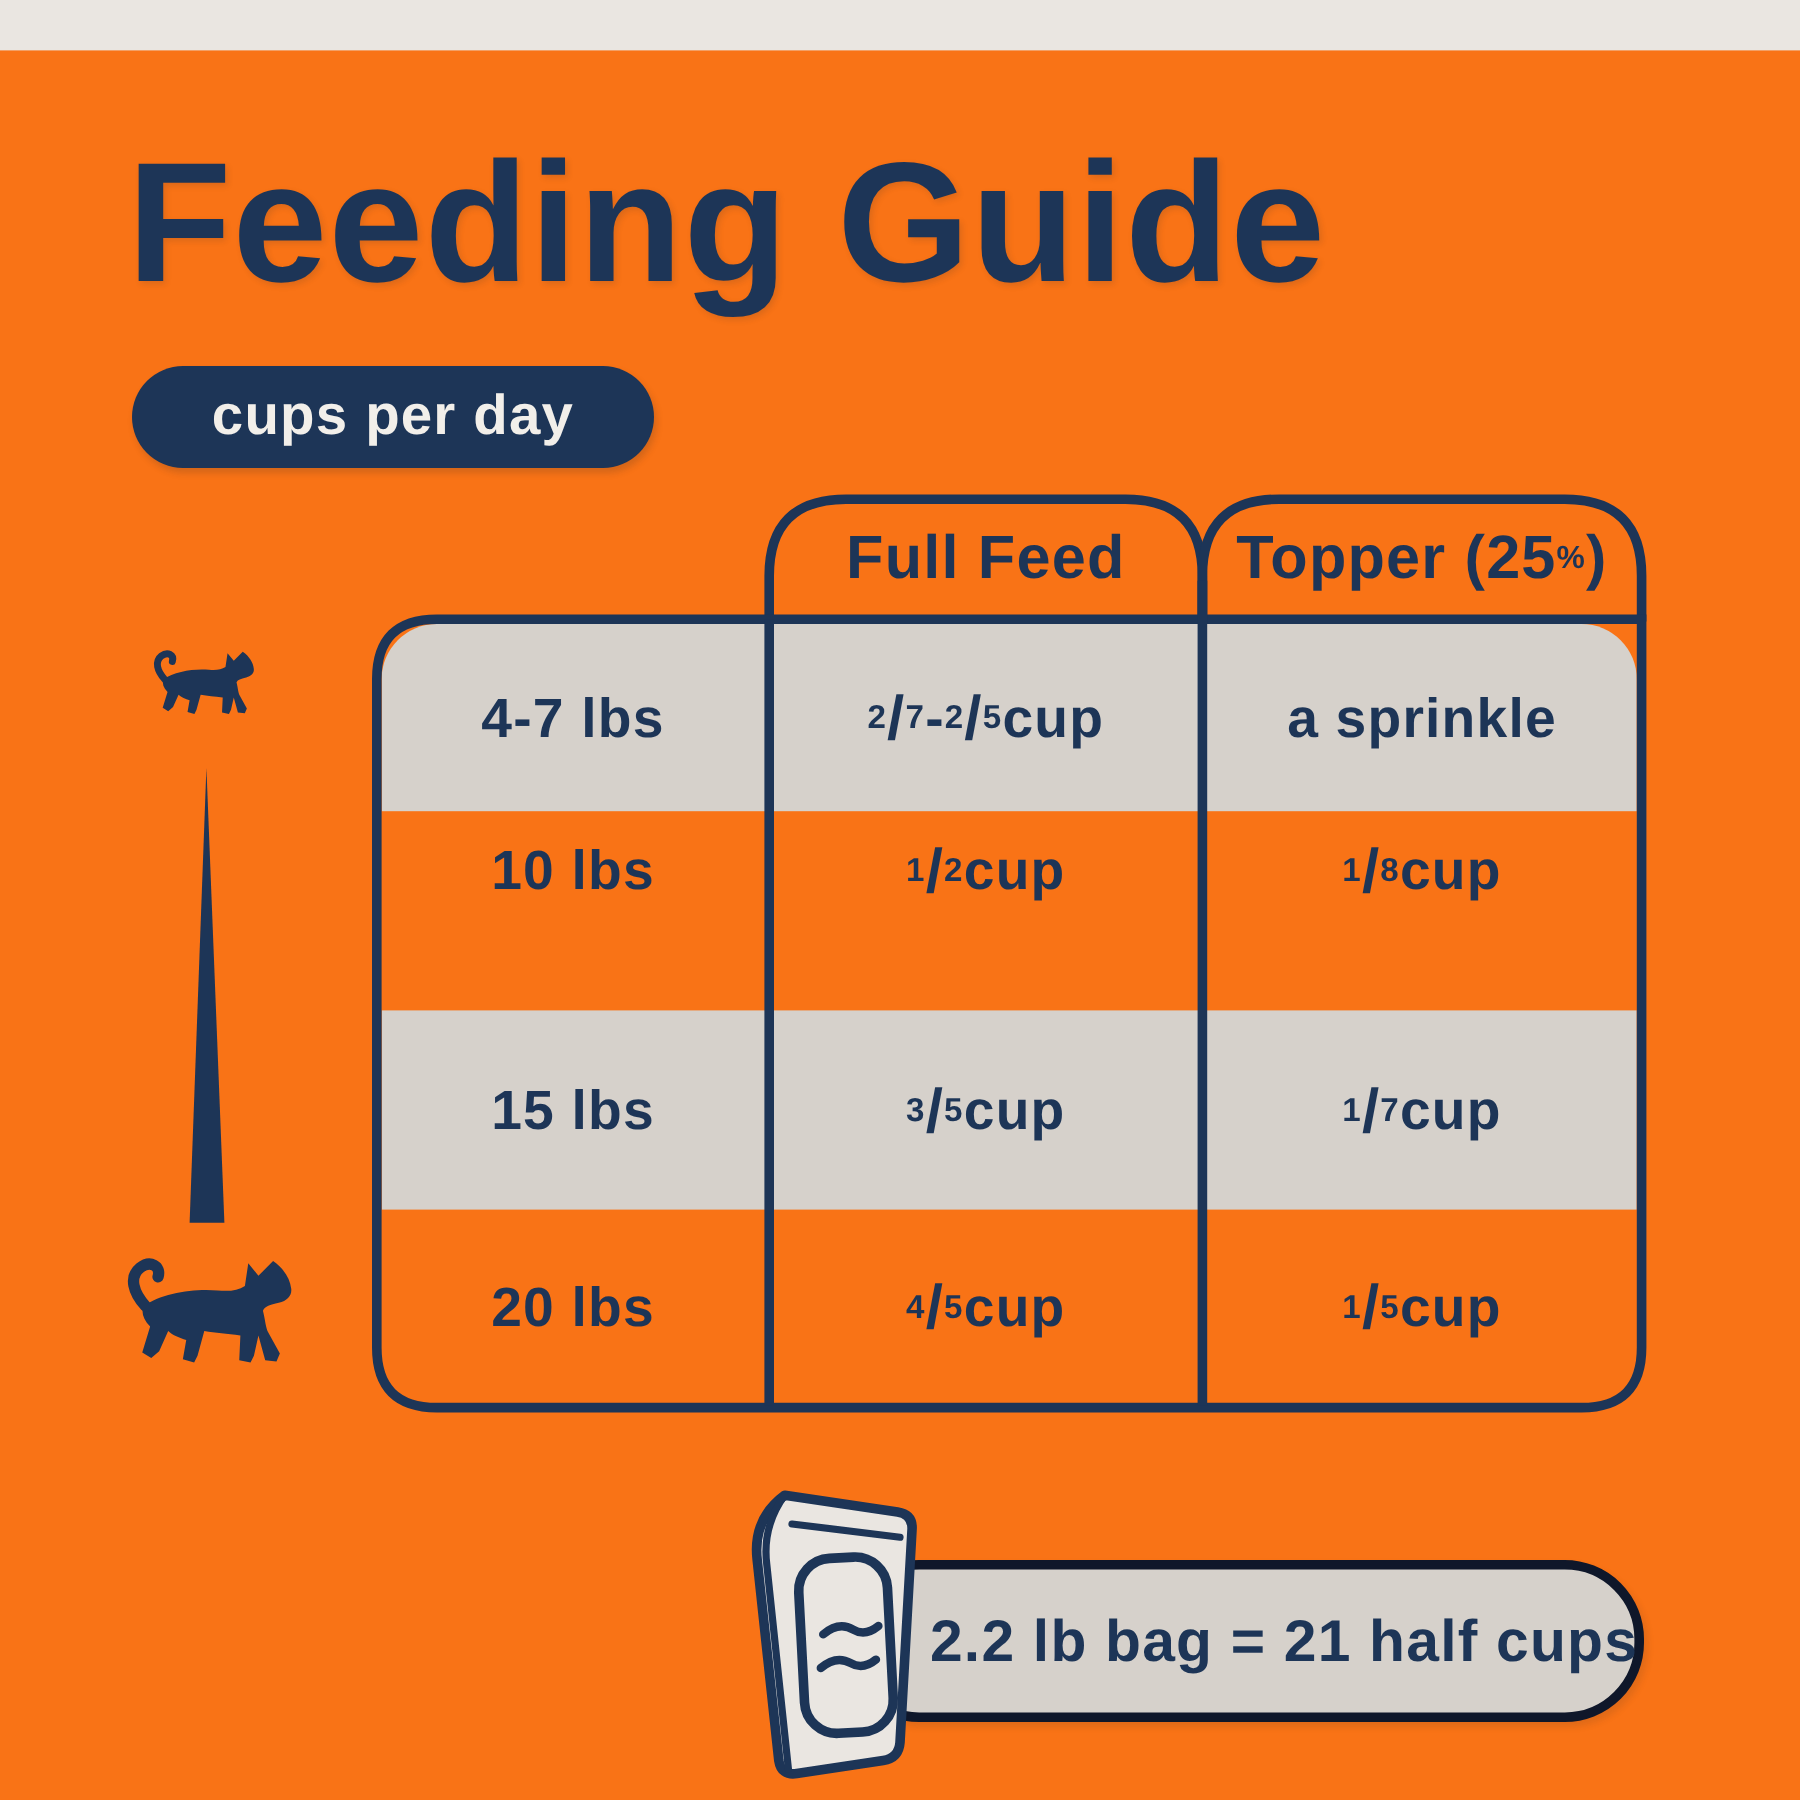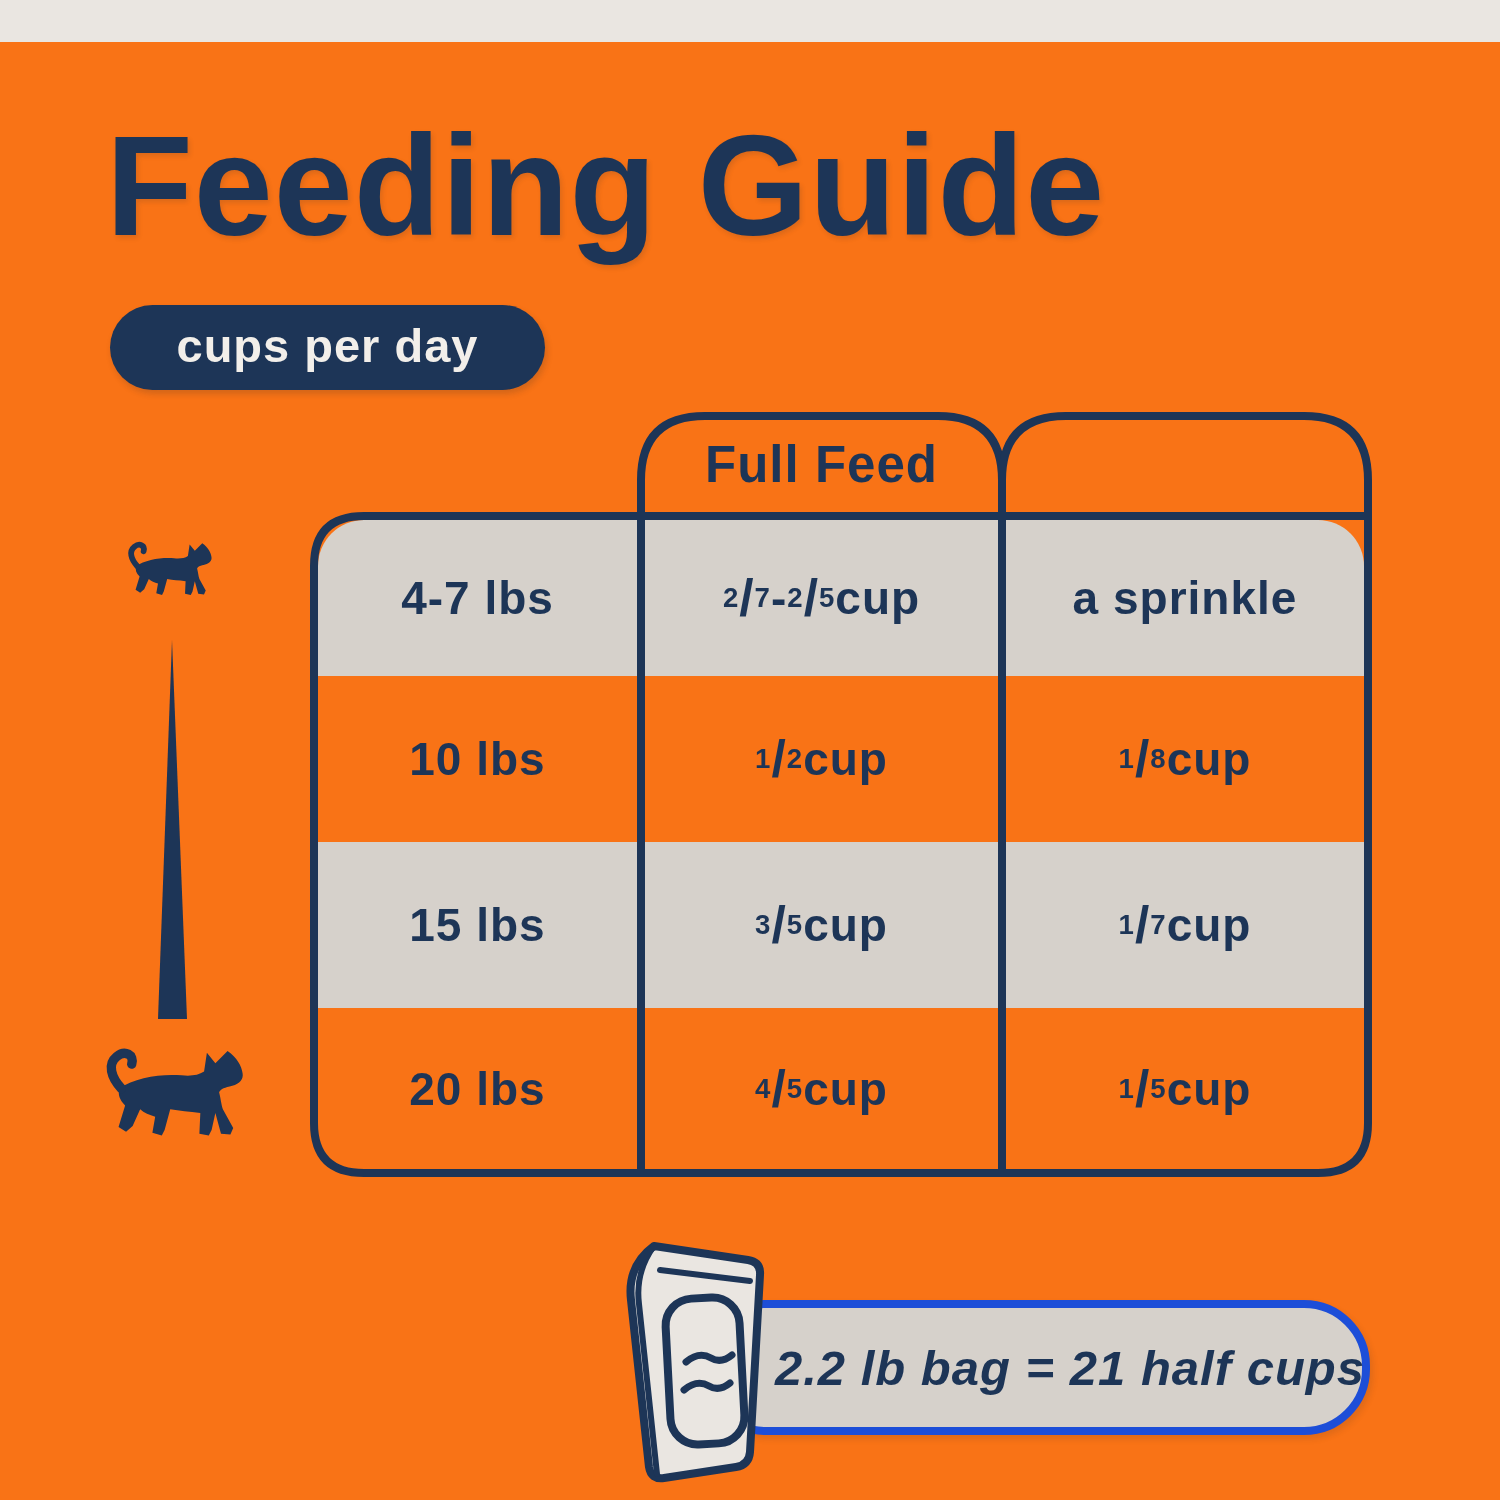--- a/index.html
+++ b/index.html
@@ -38,38 +38,37 @@
   .cell{
     position:absolute;display:flex;align-items:center;justify-content:center;
     font-weight:700;font-size:46px;color:#1D3557;letter-spacing:1px;
     white-space:nowrap;
   }
   .hdr{font-size:51px;}
   .col1{left:318px;width:319px;}
   .col2{left:645px;width:353px;}
   .col3{left:1006px;width:358px;}
   .row1{top:478px;height:156px;text-align:right;}
-  .row2{top:634px;height:166px;}
+  .row2{top:600px;height:166px;}
   .row3{top:800px;height:166px;}
   .row4{top:966px;height:161px;}
   .hdr1{left:645px;width:353px;top:374px;height:96px;}
   .hdr2{left:1006px;width:358px;top:374px;height:96px;}
   
   .fnum{font-size:.60em;vertical-align:.52em;}
   .fsl{font-size:1.12em;font-weight:700;}
   .fden{font-size:.60em;vertical-align:.04em;}
   .pct{font-size:.52em;vertical-align:.55em;}
   
   .bag-badge{
     position:absolute;left:700px;top:1258px;width:670px;height:135px;
     box-sizing:border-box;
-    background:#D6D1CB;border:8px solid #1d4ed8;border-radius:66px;
+    background:#D6D1CB;border:8px solid #0f172a;border-radius:66px;
     display:flex;align-items:center;justify-content:center;
     box-shadow:3px 4px 6px rgba(40,40,40,.12);
-    font-style:italic;
   }
   .bag-badge span{
     font-size:49px;font-weight:700;color:#1D3557;letter-spacing:1px;
     padding-left:70px;white-space:nowrap;
   }
   .icon-abs{position:absolute;}
 </style>
 </head>
 <body>
 
@@ -108,20 +107,21 @@
     <path fill="#1D3557" d="M42 58 C58 46 88 42 108 44 C118 45 126 44 132 40 L135 20 L144 31 L157 18 C167 25 172 34 173 42 C174 48 170 53 162 55 C154 57 150 58 148 62 C150 70 150 74 152 80 L163 100 L160 107 L150 106 L144 84 L140 102 L137 108 L127 106 L128 84 C116 82 106 82 96 80 L90 102 L87 108 L77 105 L80 88 C74 86 68 84 64 80 L56 98 L49 104 L41 99 L48 76 C42 70 40 64 42 58 Z"></path>
     <path fill="none" stroke="#1D3557" stroke-width="10" stroke-linecap="round" d="M44 58 C33 46 29 32 39 24 C48 17 58 22 55 32"></path>
   </svg>
 
   <svg class="icon-abs" style="left:80px;top:992px;" width="188" height="141" viewBox="0 0 200 150" aria-hidden="true">
     <path fill="#1D3557" d="M42 58 C58 46 88 42 108 44 C118 45 126 44 132 40 L135 20 L144 31 L157 18 C167 25 172 34 173 42 C174 48 170 53 162 55 C154 57 150 58 148 62 C150 70 150 74 152 80 L163 100 L160 107 L150 106 L144 84 L140 102 L137 108 L127 106 L128 84 C116 82 106 82 96 80 L90 102 L87 108 L77 105 L80 88 C74 86 68 84 64 80 L56 98 L49 104 L41 99 L48 76 C42 70 40 64 42 58 Z"></path>
     <path fill="none" stroke="#1D3557" stroke-width="10" stroke-linecap="round" d="M44 58 C33 46 29 32 39 24 C48 17 58 22 55 32"></path>
   </svg>
 
   <div class="cell hdr hdr1 rich">Full Feed</div>
+  <div class="cell hdr hdr2 rich">Topper (25<span class="pct">%</span>)</div>
 
   <div class="cell col1 row1">4-7 lbs</div>
   <div class="cell col2 row1 rich"><span class="fnum">2</span><span class="fsl">/</span><span class="fden">7</span> - <span class="fnum">2</span><span class="fsl">/</span><span class="fden">5</span> cup</div>
   <div class="cell col3 row1">a sprinkle</div>
 
   <div class="cell col1 row2">10 lbs</div>
   <div class="cell col2 row2 rich"><span class="fnum">1</span><span class="fsl">/</span><span class="fden">2</span> cup</div>
   <div class="cell col3 row2 rich"><span class="fnum">1</span><span class="fsl">/</span><span class="fden">8</span> cup</div>
 
   <div class="cell col1 row3">15 lbs</div>

